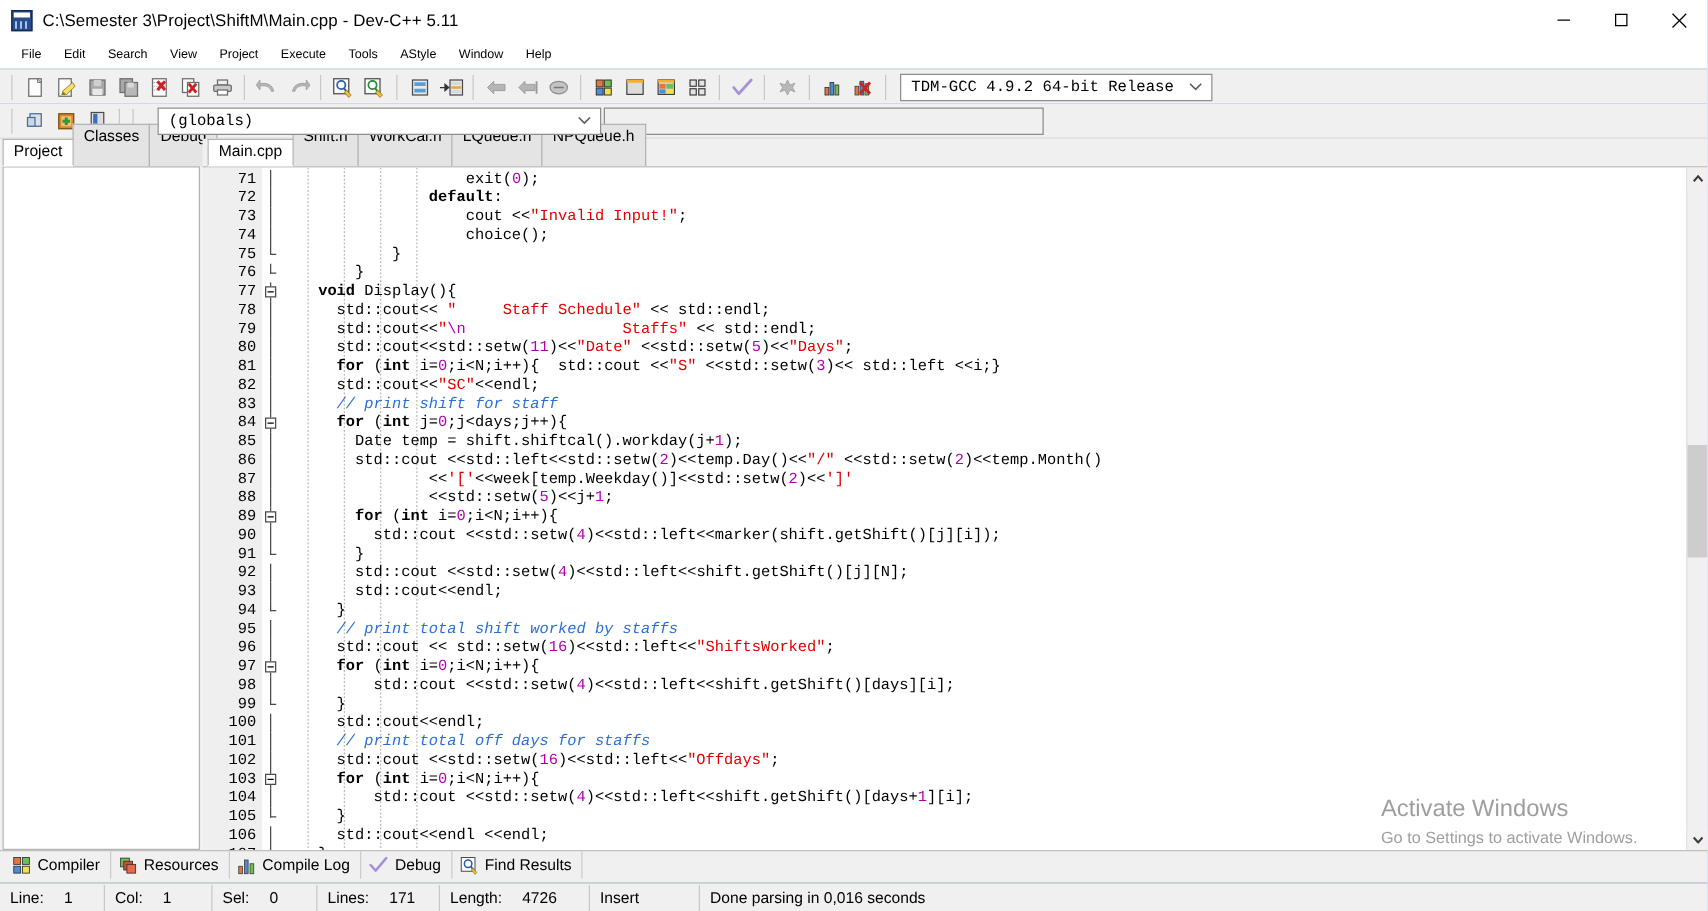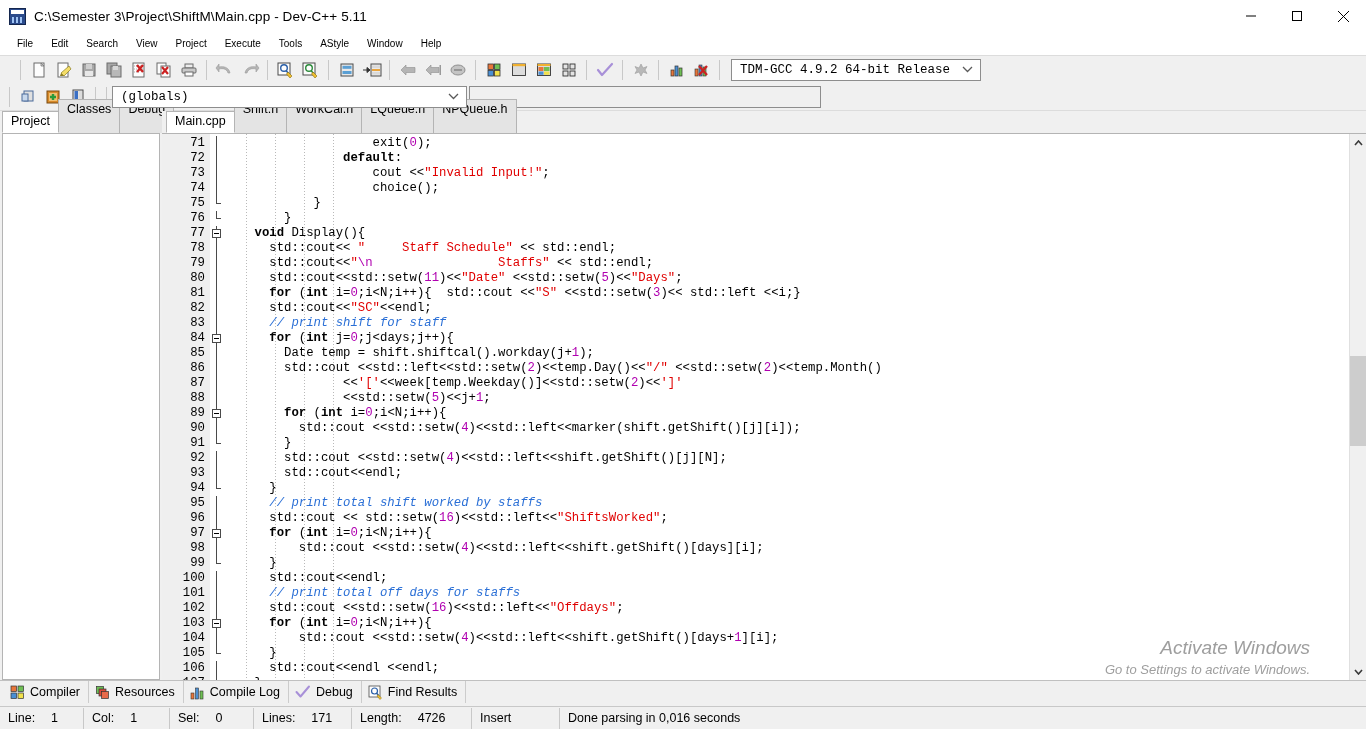--- a/index.html
+++ b/index.html
@@ -85,21 +85,21 @@
   }
 
   
   .toolbar {
     background: #f0f0f0;
     border-top: 1px solid #dcdcdc;
     display: flex;
     align-items: center;
     flex: 0 0 28px;
     height: 28px;
-    padding-left: 15px;
+    padding-left: 4px;
   }
   .tb-sep {
     width: 1px; height: 20px;
     background: #c8c8c8;
     margin: 0 5px;
     flex: 0 0 1px;
   }
   .tb-btn {
     width: 25px; height: 24px;
     display: flex; align-items: center; justify-content: center;
@@ -129,21 +129,21 @@
   
   .toolbar2 {
     background: #f0f0f0;
     display: flex;
     align-items: center;
     flex: 0 0 28px;
     height: 28px;
     padding-left: 4px;
     border-bottom: 1px solid #dcdcdc;
   }
-  #globals-combo { width: 355px; margin-left: 0; }
+  #globals-combo { width: 355px; margin-left: 14px; }
   .blank-field {
     height: 22px;
     width: 352px;
     border: 1px solid #8d8d8d;
     background: #f0f0f0;
     margin-left: 2px;
   }
 
   
   .main {
@@ -332,24 +332,23 @@
     position: absolute;
     left: 0; width: 17px;
     background: #cdcdcd;
   }
 
   
   .watermark {
     position: absolute;
     right: 56px;
     bottom: 49px;
-    text-align: right;
+    text-align: left;
     pointer-events: none;
     z-index: 5;
-    font-style: italic;
   }
   .wm-title {
     font-size: 19px;
     color: #9e9e9e;
     line-height: 24px;
     white-space: nowrap;
   }
   .wm-sub {
     font-size: 13px;
     color: #9e9e9e;

